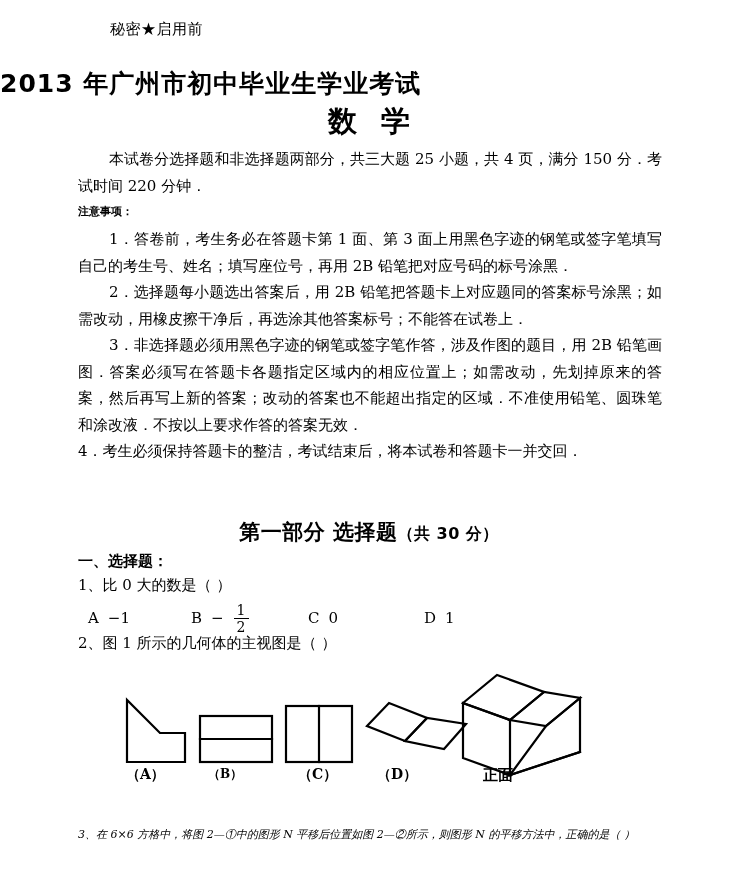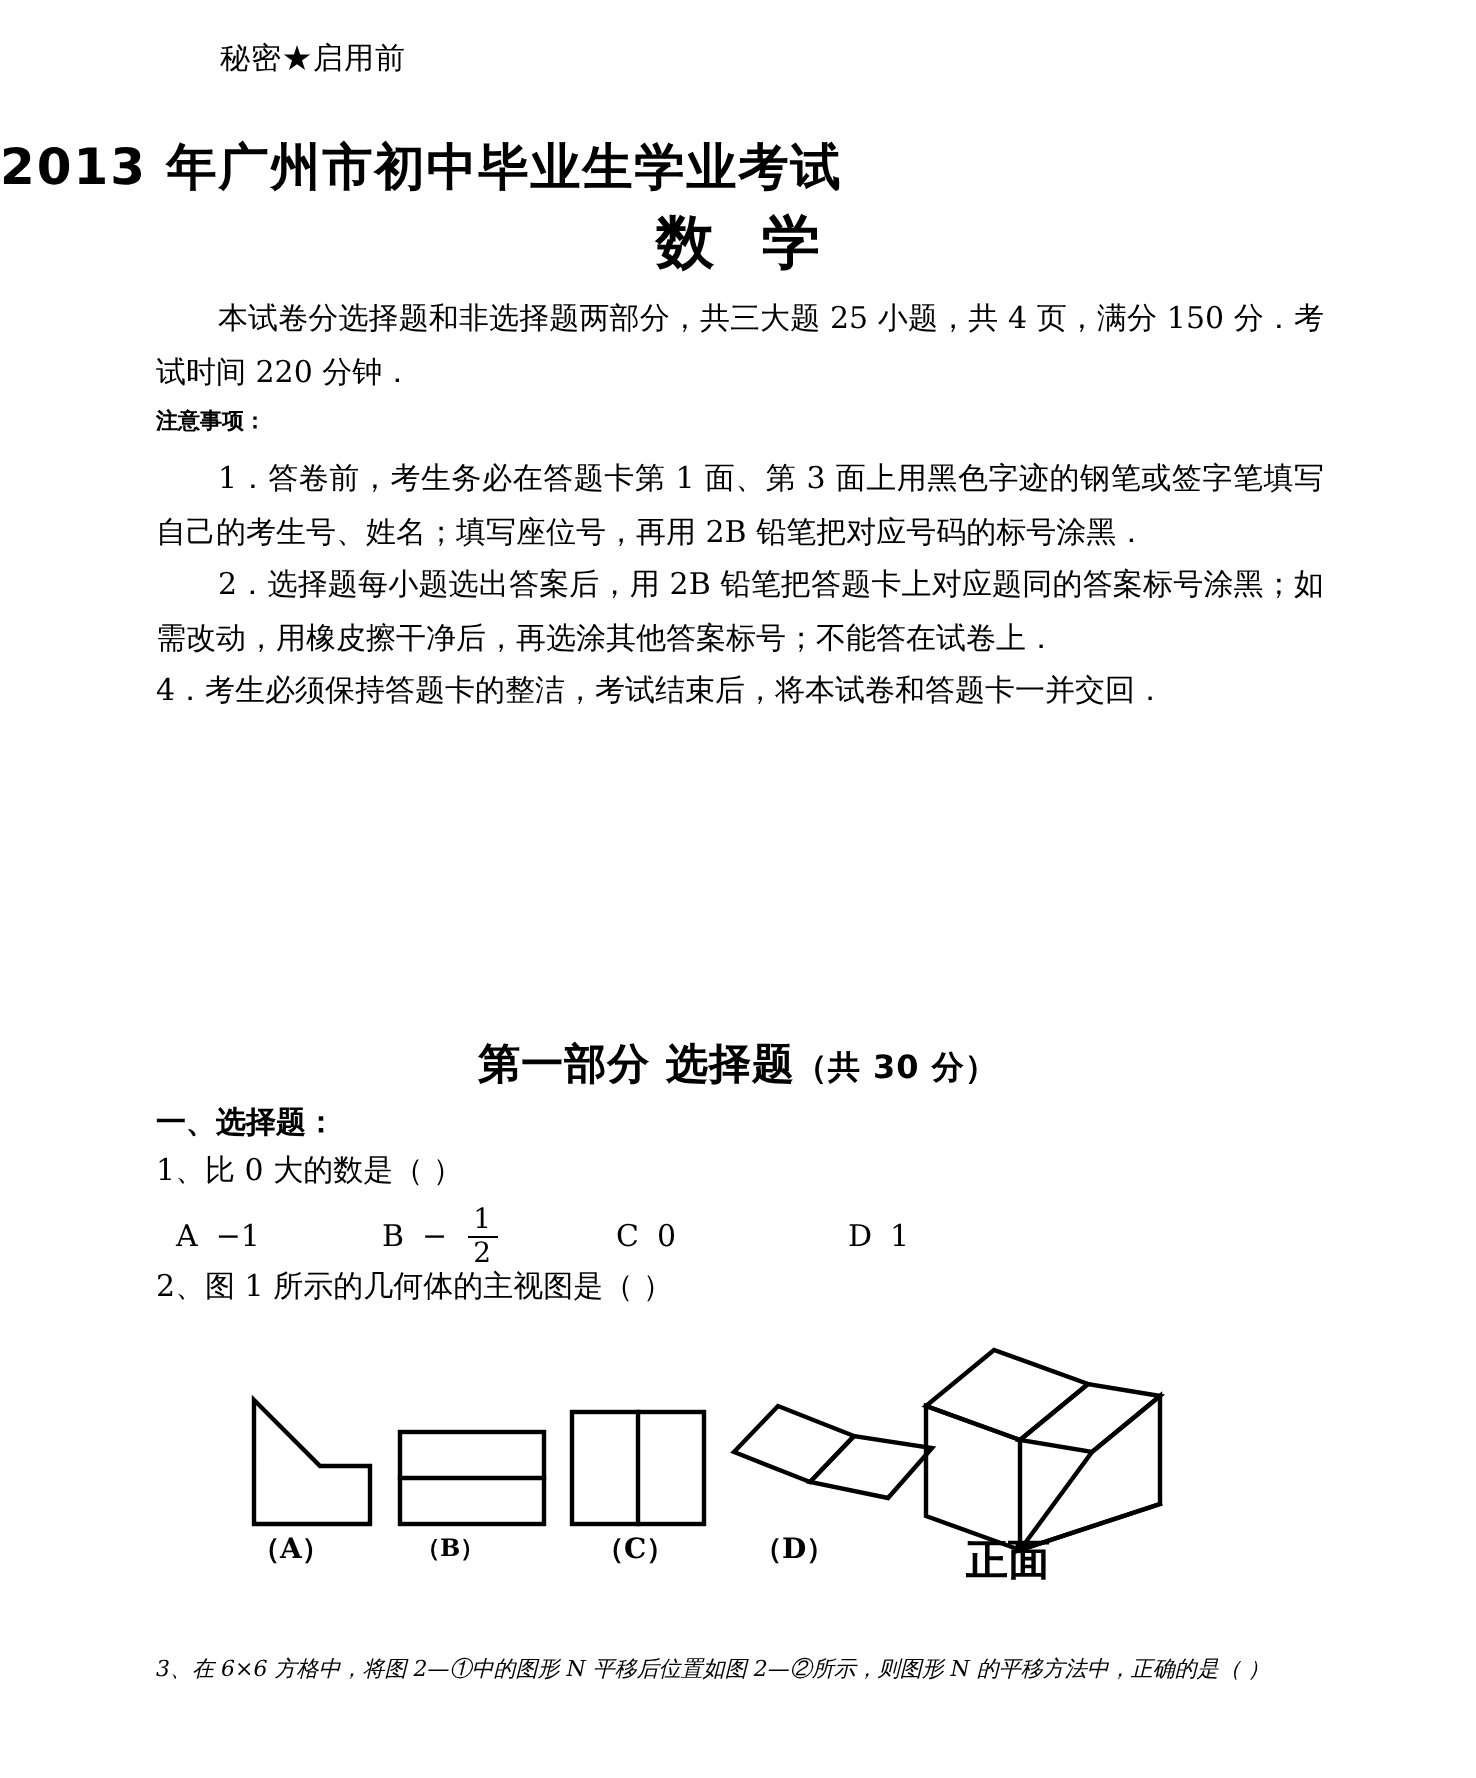--- a/index.html
+++ b/index.html
@@ -167,21 +167,21 @@
   }
   .fig-label {
     position: absolute;
     font-size: 14px;
     font-weight: bold;
     font-family: "DejaVu Serif", "Liberation Serif", serif;
     white-space: nowrap;
   }
   .fig-label.small { font-size: 12px; }
   .fig-label.front {
-    font-size: 21px;
+    font-size: 15px;
     font-family: Liberation Sans, sans-serif;
   }
   .q3-block {
     position: absolute;
     left: 78px;
     top: 822px;
     width: 584px;
     font-size: 11px;
     line-height: 26px;
     text-align: justify;
@@ -199,20 +199,21 @@
 
   <div class="main-title">2013 年广州市初中毕业生学业考试</div>
 
   <div class="subject-title">数学</div>
 
   <div class="body-block">
     <p class="para indent">本试卷分选择题和非选择题两部分，共三大题 25 小题，共 4 页，满分 150 分．考试时间 220 分钟．</p>
     <p class="notice-label">注意事项：</p>
     <p class="para indent-sm">1．答卷前，考生务必在答题卡第 1 面、第 3 面上用黑色字迹的钢笔或签字笔填写自己的考生号、姓名；填写座位号，再用 2B 铅笔把对应号码的标号涂黑．</p>
     <p class="para indent-sm">2．选择题每小题选出答案后，用 2B 铅笔把答题卡上对应题同的答案标号涂黑；如需改动，用橡皮擦干净后，再选涂其他答案标号；不能答在试卷上．</p>
+    <p class="para indent-sm">3．非选择题必须用黑色字迹的钢笔或签字笔作答，涉及作图的题目，用 2B 铅笔画图．答案必须写在答题卡各题指定区域内的相应位置上；如需改动，先划掉原来的答案，然后再写上新的答案；改动的答案也不能超出指定的区域．不准使用铅笔、圆珠笔和涂改液．不按以上要求作答的答案无效．</p>
     <p class="para">4．考生必须保持答题卡的整洁，考试结束后，将本试卷和答题卡一并交回．</p>
   </div>
 
   <div class="part-heading">
     <span>第一部分  选择题</span><span class="small">（共 30 分）</span>
   </div>
 
   <div class="section-label">一、选择题：</div>
 
   <div class="q1-stem">1、比 0 大的数是（    ）</div>

